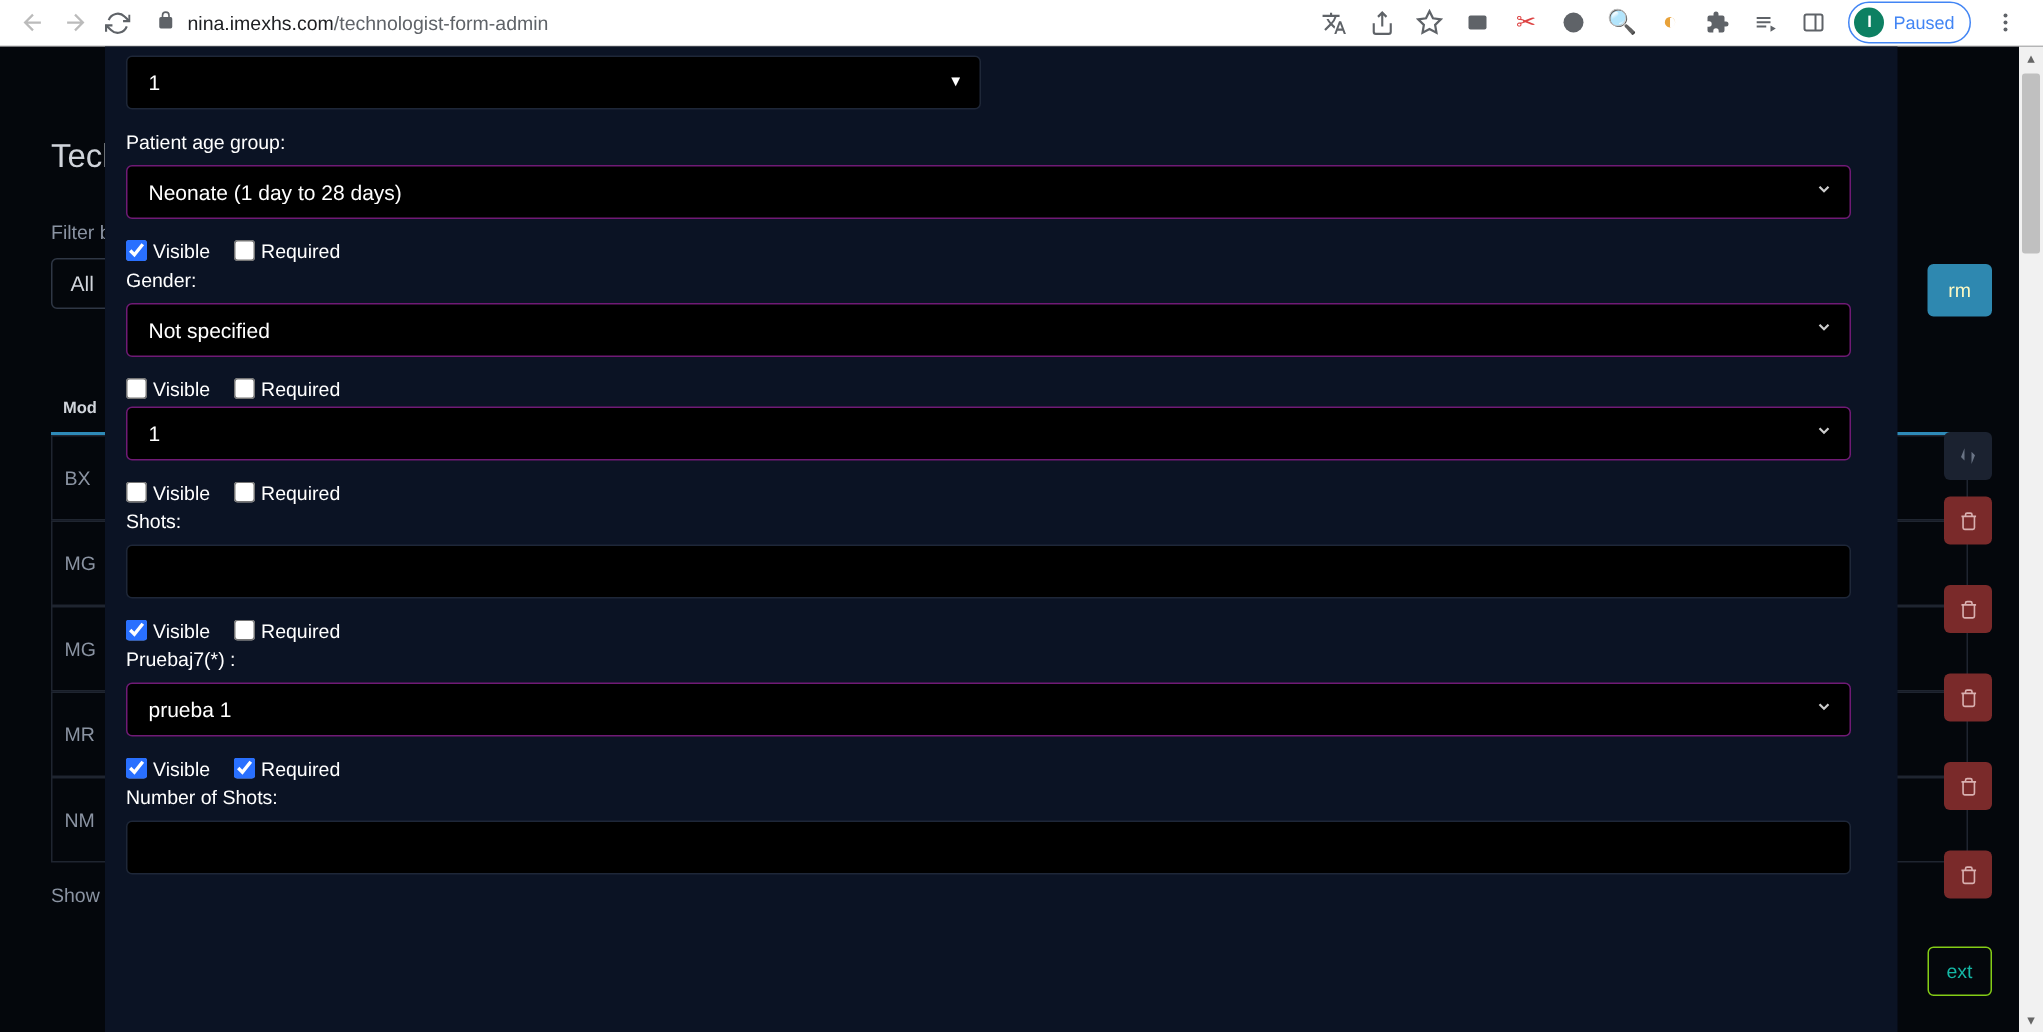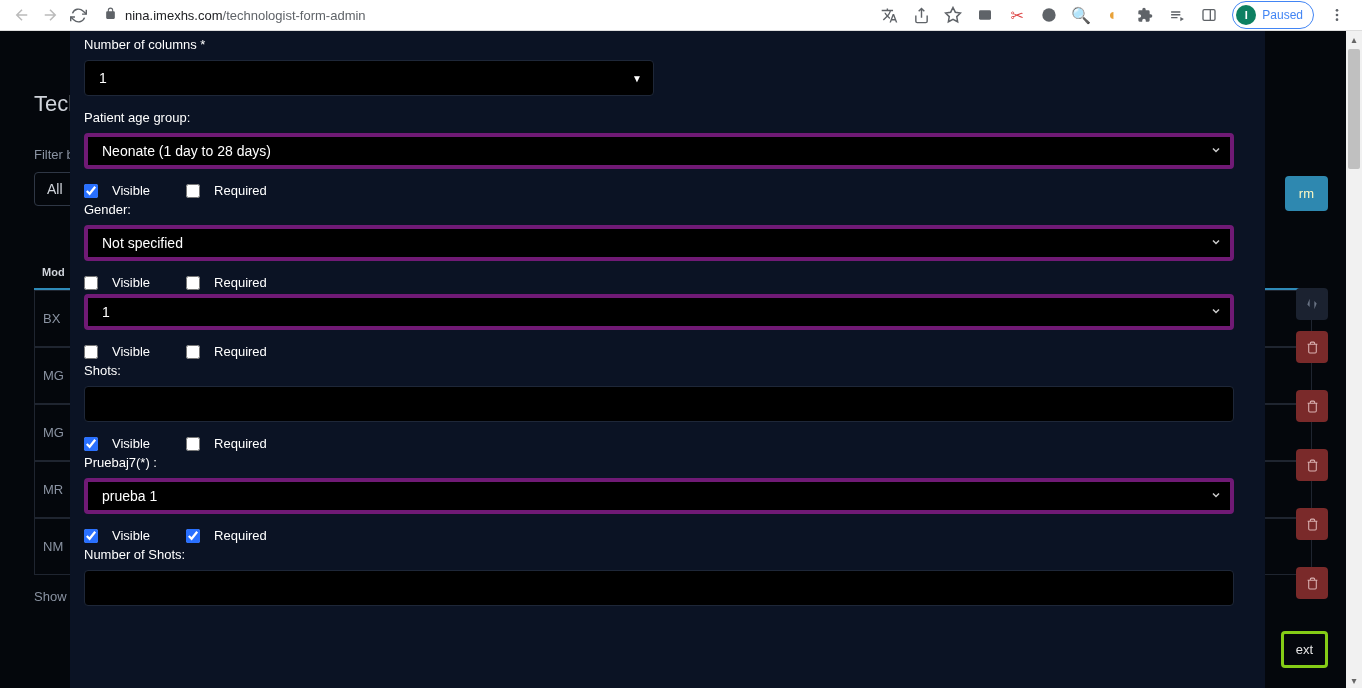--- a/index.html
+++ b/index.html
@@ -30,34 +30,34 @@
 .bg-filter-label { font-size: 13px; color: #8a93a2; margin-bottom: 10px; }
 .bg-filter-select { border: 1px solid #2f3745; border-radius: 4px; padding: 8px 12px; color: #d0d4db; font-size: 14px; width: 80px; background: transparent; }
 .bg-table { margin-top: 50px; }
 .bg-th { display: flex; border-bottom: 2px solid #2e8ab8; padding: 10px 8px; }
 .bg-th-cell { font-size: 11px; color: #d0d4db; font-weight: bold; }
 .bg-row { border: 1px solid #1f2530; padding: 20px 8px; font-size: 13px; color: #8a93a2; }
 .bg-show { font-size: 13px; color: #8a93a2; margin-top: 14px; }
 .bg-right-btn { position: absolute; right: 34px; background: #2e88b0; color: #fef9c3; border-radius: 4px; padding: 10px 14px; font-size: 13px; top: 145px; }
 .bg-sort-btn { position: absolute; right: 34px; top: 257px; width: 32px; height: 32px; background: #1b2230; border-radius: 4px; display: flex; align-items: center; justify-content: center; color: #6a7485; }
 .bg-del-btn { position: absolute; right: 34px; width: 32px; height: 32px; background: #7a2a2a; border-radius: 4px; display: flex; align-items: center; justify-content: center; color: #d9b0b0; }
-.bg-next { position: absolute; right: 34px; top: 600px; border: 3px solid #84cc16; border-radius: 4px; padding: 8px 12px; color: #e5e5e5; font-size: 13px; }
+.bg-next { position: absolute; right: 34px; top: 600px; border: 1px solid #84cc16; border-radius: 4px; padding: 8px 12px; color: #14b8a6; font-size: 13px; }
 
 
 .modal { position: absolute; left: 70px; top: 0; width: 1195px; height: 657px; background: #0b1324; padding: 6px 20px 20px 14px; overflow: hidden; color: #fff; }
 .field-group { margin-bottom: 14px; }
 .lbl { font-size: 13px; color: #fff; display: block; margin-bottom: 8px; }
 .select-sm { width: 570px; height: 36px; background: #000; border: 1px solid #1e2738; border-radius: 4px; color: #fff; padding: 0 30px 0 14px; font-size: 14px; appearance: none; position: relative; }
-.select-full { width: 1150px; height: 36px; background: #000; border: 4px solid #701a75; border-radius: 4px; color: #fff; padding: 0 30px 0 14px; font-size: 14px; appearance: none; }
+.select-full { width: 1150px; height: 36px; background: #000; border: 1px solid #701a75; border-radius: 4px; color: #fff; padding: 0 30px 0 14px; font-size: 14px; appearance: none; }
 .input-full { width: 1150px; height: 36px; background: #000; border: 1px solid #1e2738; border-radius: 4px; color: #fff; padding: 0 14px; font-size: 14px; }
 .select-wrap { position: relative; display: inline-block; }
 .caret { position: absolute; right: 12px; top: 50%; transform: translateY(-50%); color: #fff; pointer-events: none; font-size: 10px; }
 .caret-chev { position: absolute; right: 12px; top: 50%; transform: translateY(-50%); color: #ccc; pointer-events: none; }
 
-.check-row { display: flex; align-items: center; gap: 14px; margin-bottom: 4px; margin-top: 2px; }
+.check-row { display: flex; align-items: flex-start; gap: 4px; margin-bottom: 4px; margin-top: 2px; }
 .check-row label { font-size: 13px; color: #fff; }
 input[type=checkbox] { width: 14px; height: 14px; accent-color: #2970ff; }
 .check-row .gap { width: 8px; }
 select, input { outline: none; }
 </style>
 </head>
 <body>
 
 <div class="browser-chrome">
   <div class="nav-btn disabled">
@@ -190,21 +190,20 @@
     </div>
   <div class="bg-del-btn" style="top:536px">
       <svg width="13" height="13" viewBox="0 0 24 24" fill="none" stroke="currentColor" stroke-width="2">
         <path d="M3 6h18M8 6V4a2 2 0 012-2h4a2 2 0 012 2v2m3 0v14a2 2 0 01-2 2H7a2 2 0 01-2-2V6h14z"></path>
       </svg>
     </div>
   <div class="bg-next"><span>ext</span></div>
 
   <div class="modal">
     <div class="field-group">
-      <label class="lbl">Number of columns *</label>
       <div class="select-wrap">
         <select class="select-sm">
           <option>1</option>
         </select>
         <span class="caret">▼</span>
       </div>
     </div>
 
     <div class="field-group">
       <label class="lbl">Patient age group:</label>

